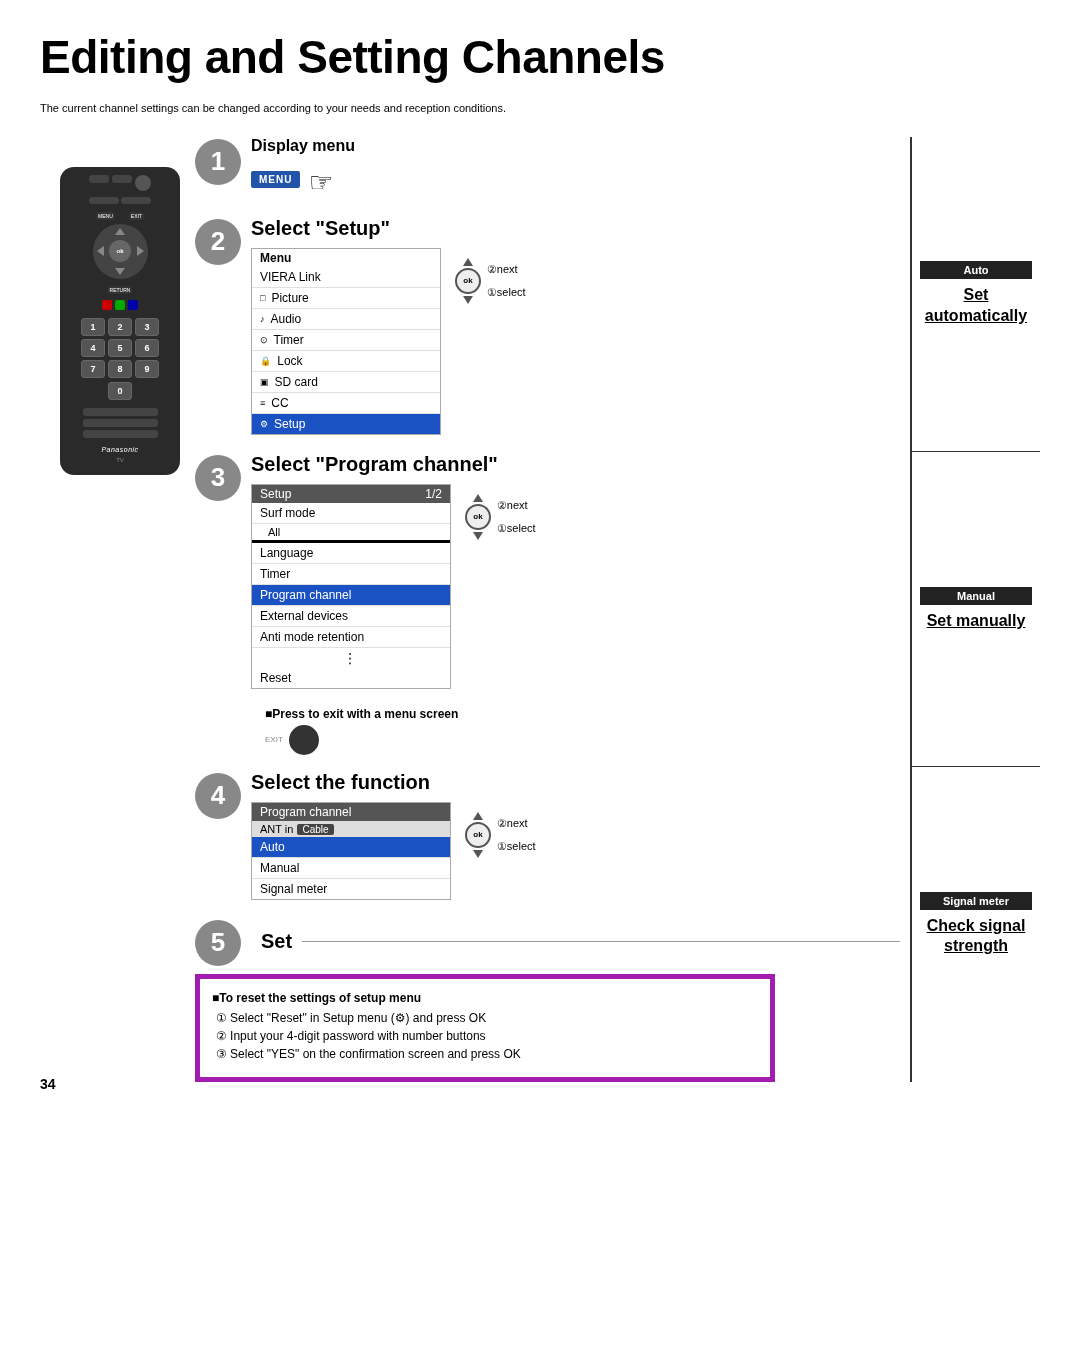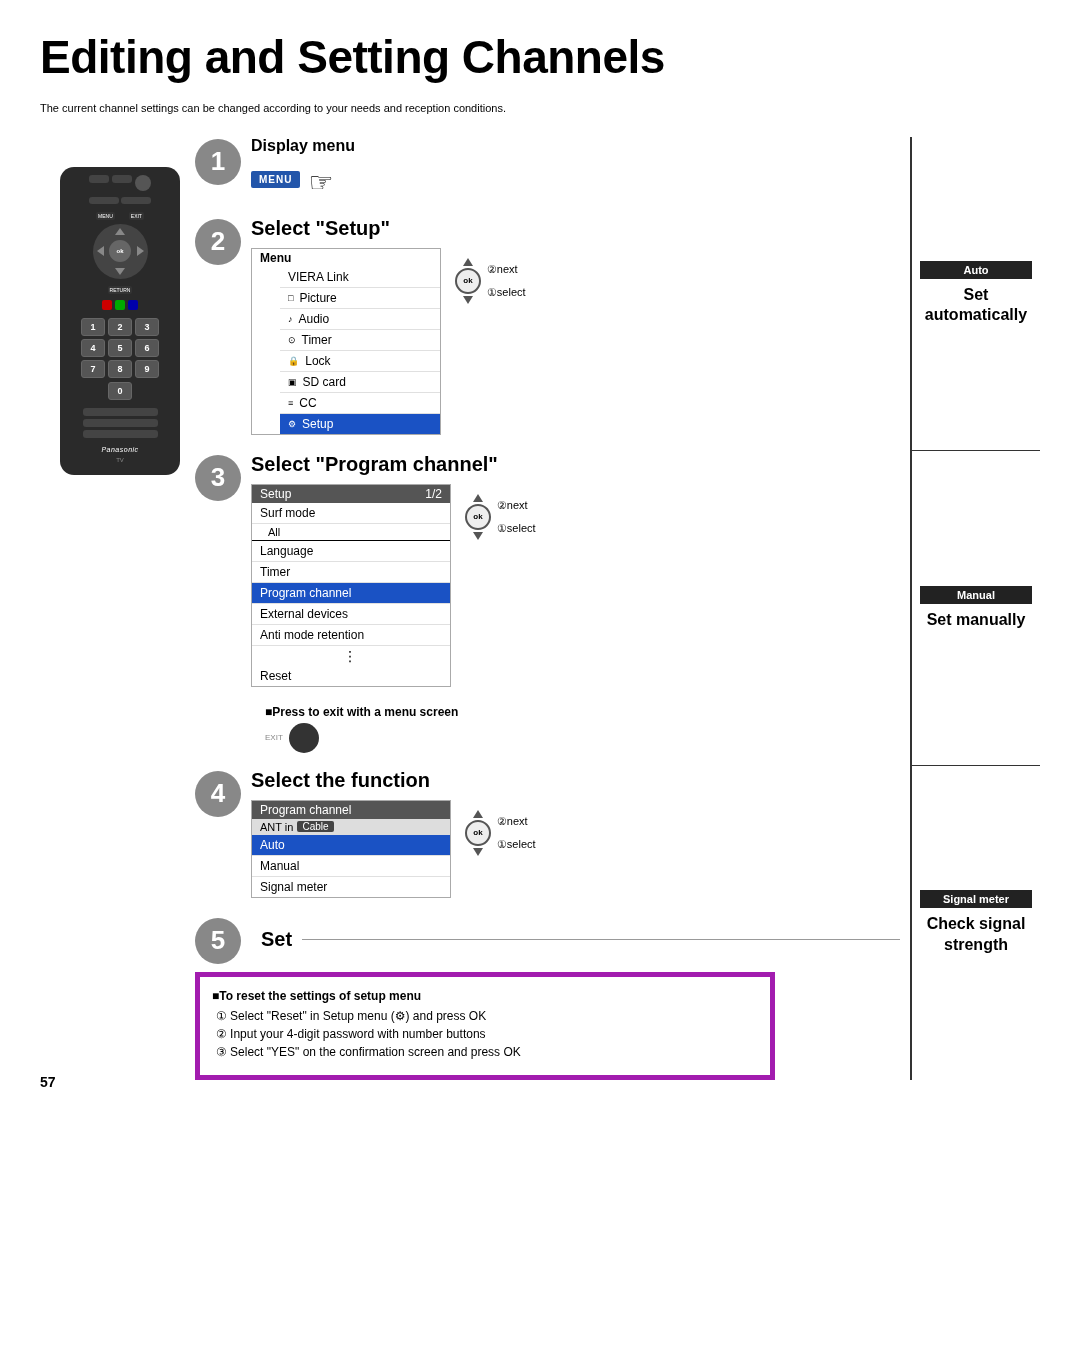--- a/index.html
+++ b/index.html
@@ -329,20 +329,21 @@
       text-align: center;
       width: 100%;
       margin-bottom: 6px;
     }
 
     .sidebar-desc {
       font-size: 16px;
       font-weight: bold;
       text-align: center;
       line-height: 1.3;
+      text-decoration: underline;
     }
 
     
     .page-number {
       position: absolute;
       bottom: 20px;
       left: 40px;
       font-size: 14px;
       font-weight: bold;
     }
@@ -385,21 +386,20 @@
       font-size: 12px;
       background: #fff;
     }
 
     .menu-setup-item {
       padding: 3px 8px;
       border-bottom: 1px solid #e0e0e0;
       display: flex;
       align-items: center;
       gap: 4px;
-      margin-left: 28px;
     }
 
     .menu-setup-item:last-child {
       border-bottom: none;
     }
 
     .menu-setup-item.selected {
       background: #1a52c4;
       color: #fff;
     }
@@ -433,21 +433,21 @@
       border-bottom: none;
     }
 
     .pc-item.selected {
       background: #1a52c4;
       color: #fff;
     }
 
     .pc-sub {
       padding: 2px 16px;
-      border-bottom: 1px solid #000000;
+      border-bottom: 3px solid #000000;
       font-size: 11px;
     }
 
     
     .dotted-divider {
       text-align: center;
       font-size: 14px;
       letter-spacing: 2px;
       padding: 2px 0;
     }
@@ -460,21 +460,21 @@
     }
 
     .step4-f-header {
       background: #555;
       color: #fff;
       padding: 2px 8px;
     }
 
     .step4-f-subheader {
       display: flex;
-      align-items: flex-start;
+      align-items: flex-end;
       gap: 4px;
       padding: 2px 8px;
       background: #ddd;
       font-size: 11px;
     }
 
     .step4-f-item {
       padding: 3px 8px;
       border-bottom: 1px solid #e0e0e0;
     }
@@ -756,15 +756,15 @@
         <div class="sidebar-desc">Set manually</div>
       </div>
       <div class="sidebar-section">
         <div class="sidebar-badge">Signal meter</div>
         <div class="sidebar-desc">Check signal strength</div>
       </div>
     </div>
 
   </div>
 
-  <div class="page-number">57</div>
+  <div class="page-number">34</div>
 
 </div>
 
 </body></html>

